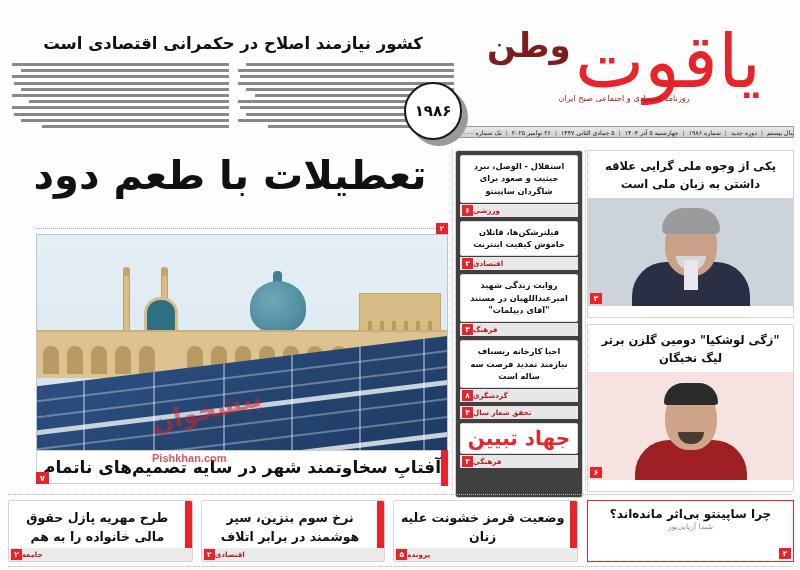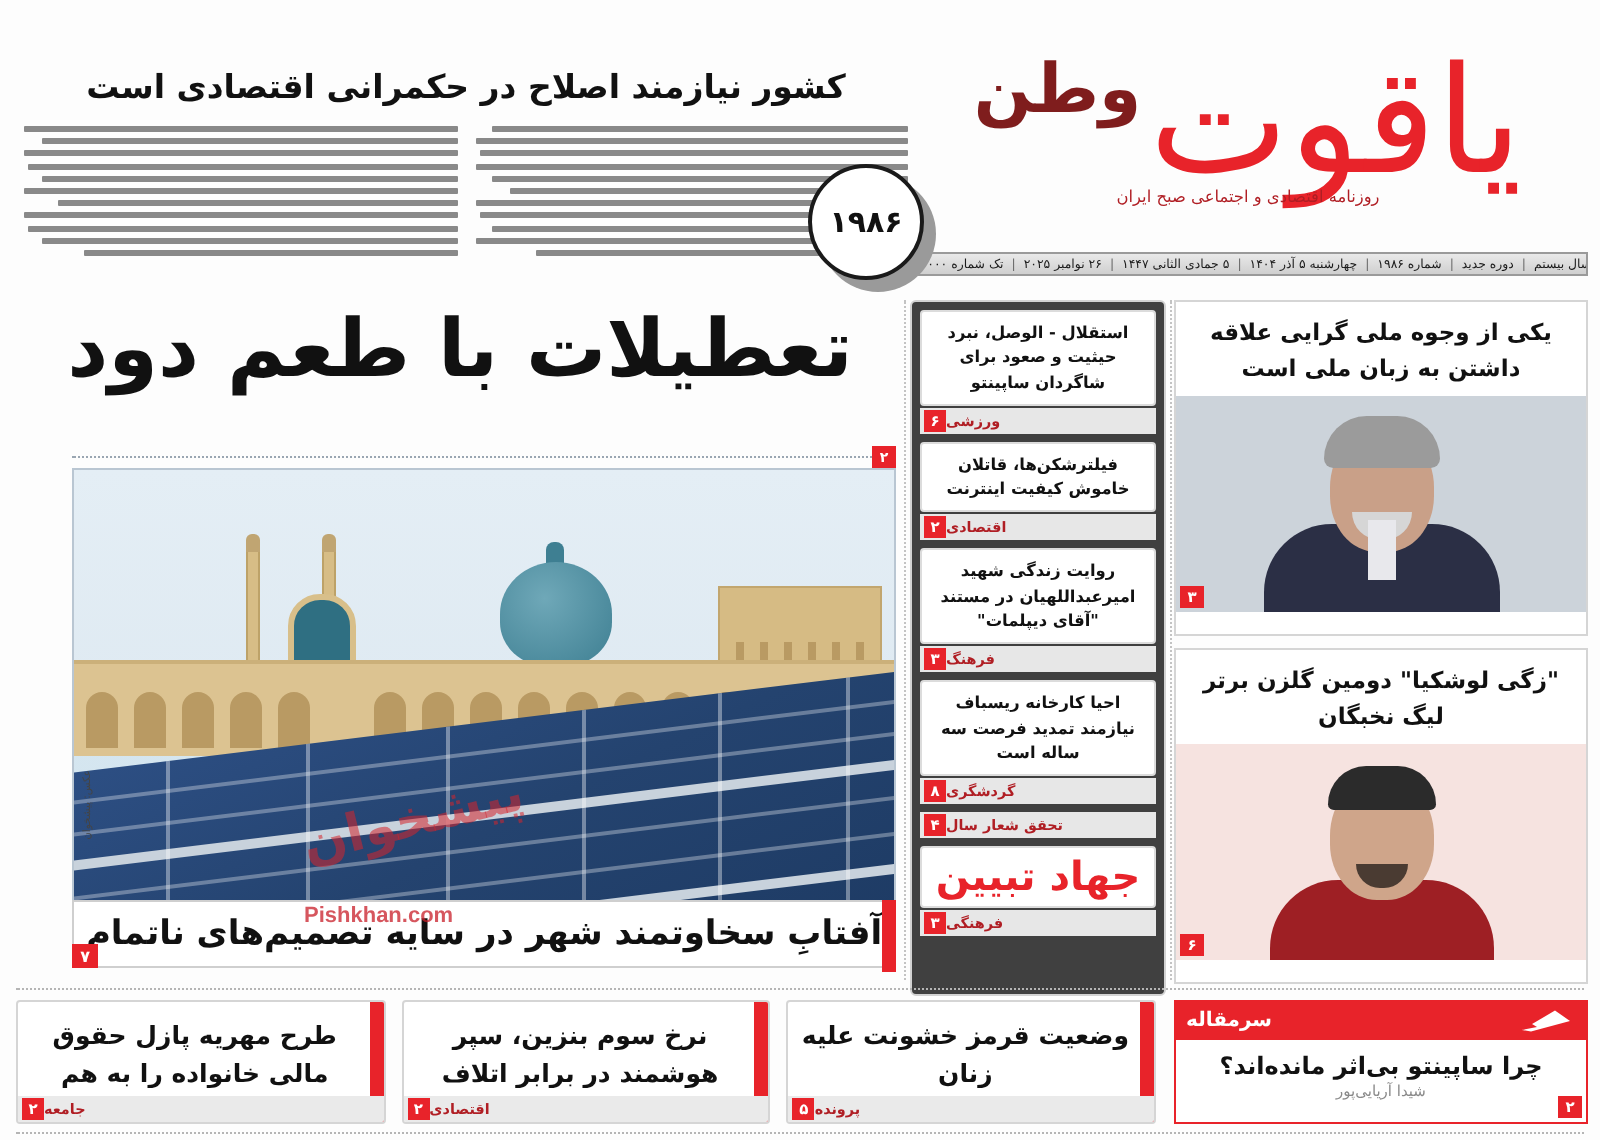--- a/index.html
+++ b/index.html
@@ -398,27 +398,20 @@
       <div class="portrait-bg2"></div>
       <div class="body" style="bottom:0; width:112px; height:40px; background:#9e1f24;"></div>
       <div class="head face" style="top:16px; background:#cfa58a;"></div>
       <div class="hair" style="top:11px; width:54px; height:22px; background:#2b2b2b; border-radius:26px 26px 4px 4px;"></div>
       <div class="head" style="top:60px; width:26px; height:12px; background:#4a3b32; border-radius:0 0 12px 12px;"></div>
       <div class="rpage">۶</div>
     </div>
   </div>
 
   <div class="edit-box">
-    <div class="edit-head">
-      <div class="lbl">سرمقاله</div>
-      <svg class="pen-icon" viewBox="0 0 40 18">
-        <path d="M4 15 L26 2 L36 9 L10 16 Z" fill="#ffffff"></path>
-        <path d="M4 15 L14 13 L9 10 Z" fill="#E8232A"></path>
-      </svg>
-    </div>
     <div class="edit-title">چرا ساپینتو بی‌اثر مانده‌اند؟</div>
     <div class="edit-author">شیدا آریایی‌پور</div>
     <div class="edit-page">۲</div>
   </div>
 
   <div class="hr-dots"></div>
 
   <div class="bstrip">
 
     <div class="bcard">

